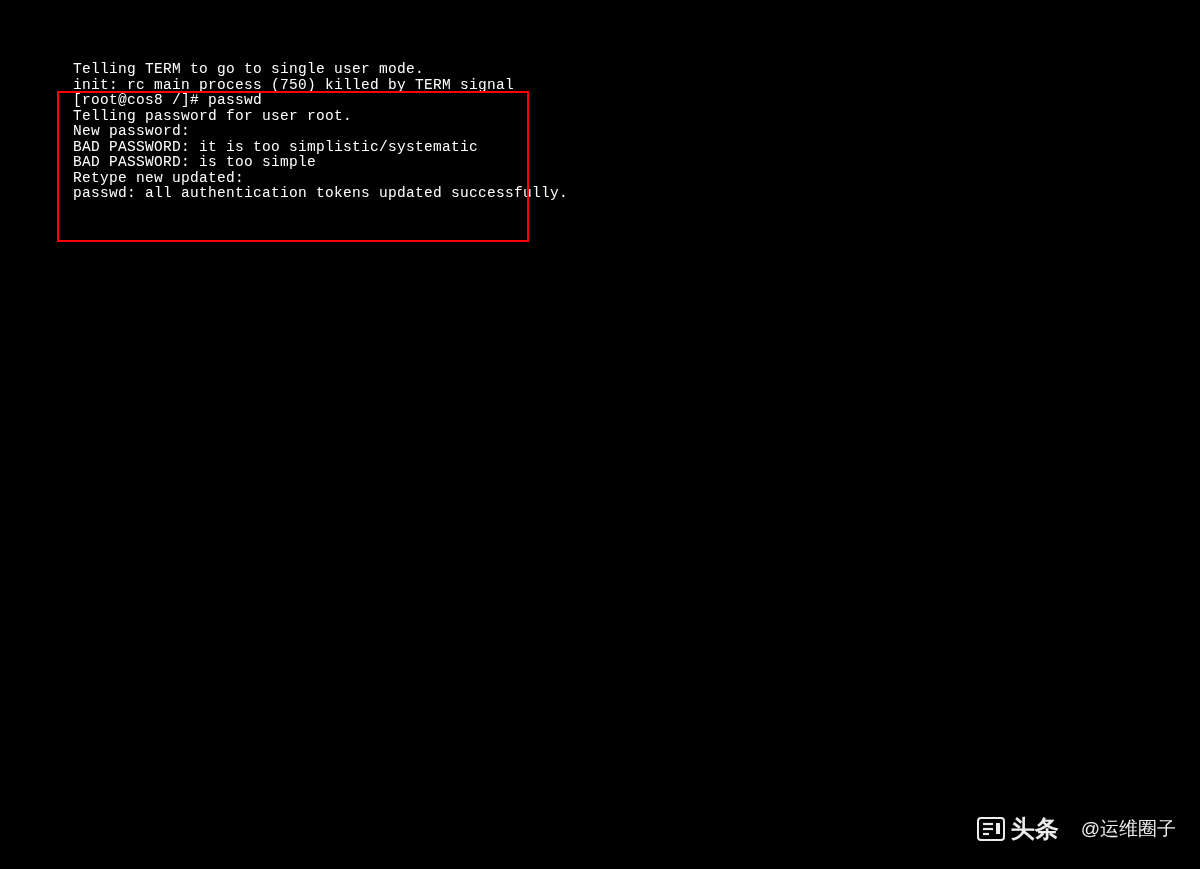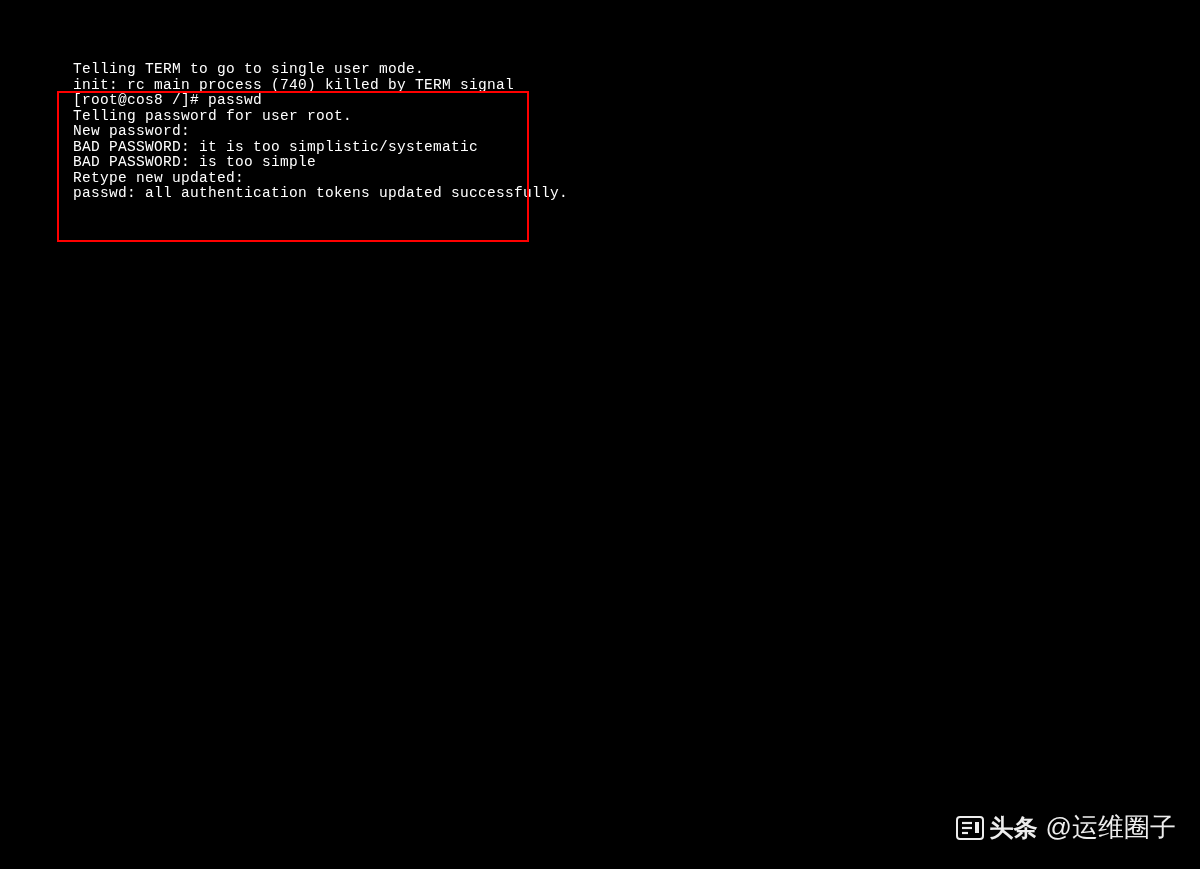--- a/index.html
+++ b/index.html
@@ -47,21 +47,21 @@
       margin-left: 2px;
       position: relative;
       top: 2px;
     }
     .watermark {
       position: absolute;
       bottom: 24px;
       right: 24px;
       display: flex;
       align-items: center;
-      gap: 4px;
+      gap: 18px;
       opacity: 0.93;
       color: #ffffff;
     }
     .watermark-logo {
       display: flex;
       align-items: center;
       gap: 6px;
     }
     .watermark-icon {
       width: 28px;
@@ -71,31 +71,31 @@
       justify-content: center;
     }
     .watermark-brand {
       font-family: "PingFang SC", "Microsoft YaHei", sans-serif;
       font-size: 24px;
       font-weight: 700;
       letter-spacing: 0px;
     }
     .watermark-handle {
       font-family: "PingFang SC", "Microsoft YaHei", sans-serif;
-      font-size: 26px;
+      font-size: 19px;
       font-weight: 400;
       margin-left: 4px;
     }
   </style>
 </head>
 <body>
 
 <div class="terminal-area">
   <div class="term-line">Telling TERM to go to single user mode.</div>
-  <div class="term-line">init: rc main process (740) killed by TERM signal</div>
+  <div class="term-line">init: rc main process (750) killed by TERM signal</div>
   <div class="term-line">[root@cos8 /]# passwd</div>
   <div class="term-line">Telling password for user root.</div>
   <div class="term-line">New password:</div>
   <div class="term-line">BAD PASSWORD: it is too simplistic/systematic</div>
   <div class="term-line">BAD PASSWORD: is too simple</div>
   <div class="term-line">Retype new updated:</div>
   <div class="term-line">passwd: all authentication tokens updated successfully.</div>
 </div>
 
 <div class="highlight-box"></div>

